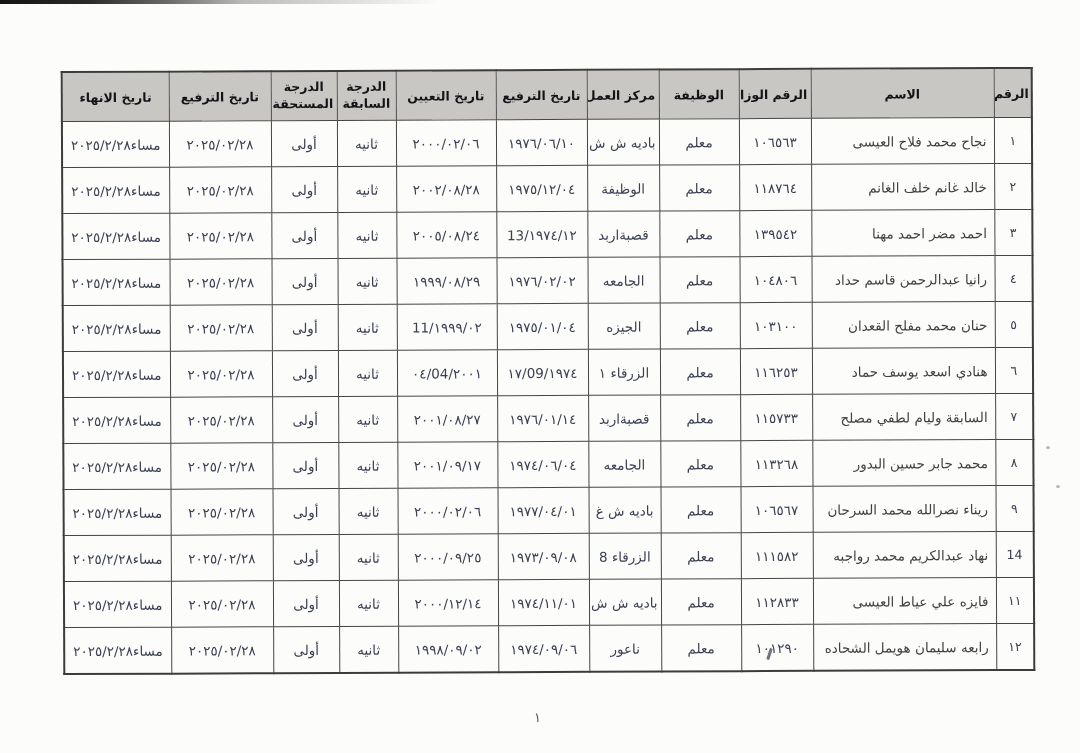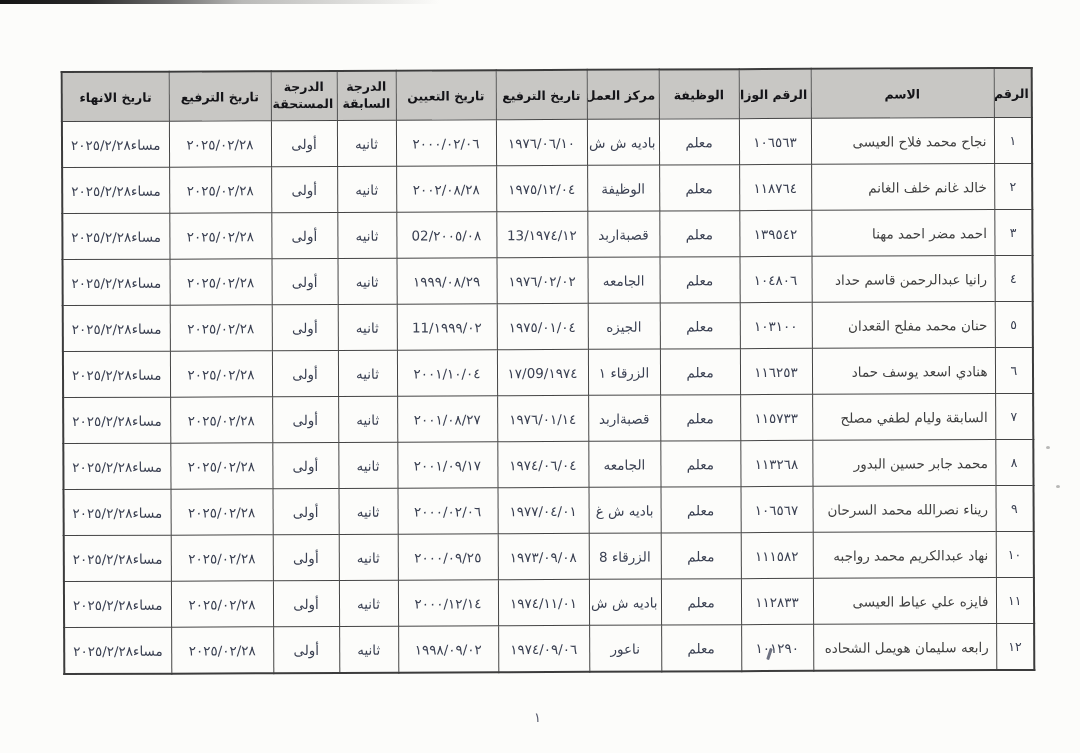--- a/index.html
+++ b/index.html
@@ -128,21 +128,21 @@
             <td class="cell-promotion_date">٢٠٢٥/٠٢/٢٨</td>
             <td class="cell-end_date">مساء٢٠٢٥/٢/٢٨</td>
           </tr>
           <tr>
             <td class="cell-num">٣</td>
             <td class="cell-name">احمد مضر احمد مهنا</td>
             <td class="cell-ministry_no">١٣٩٥٤٢</td>
             <td class="cell-job">معلم</td>
             <td class="cell-work_center">قصبةاربد</td>
             <td class="cell-birth_date">١٩٧٤/١٢/13</td>
-            <td class="cell-hire_date">٢٠٠٥/٠٨/02</td>
+            <td class="cell-hire_date">٢٠٠٥/٠٨/٢٤</td>
             <td class="cell-prev_grade">ثانيه</td>
             <td class="cell-due_grade">أولى</td>
             <td class="cell-promotion_date">٢٠٢٥/٠٢/٢٨</td>
             <td class="cell-end_date">مساء٢٠٢٥/٢/٢٨</td>
           </tr>
           <tr>
             <td class="cell-num">٤</td>
             <td class="cell-name">رانيا عبدالرحمن قاسم حداد</td>
             <td class="cell-ministry_no">١٠٤٨٠٦</td>
             <td class="cell-job">معلم</td>
@@ -167,21 +167,21 @@
             <td class="cell-promotion_date">٢٠٢٥/٠٢/٢٨</td>
             <td class="cell-end_date">مساء٢٠٢٥/٢/٢٨</td>
           </tr>
           <tr>
             <td class="cell-num">٦</td>
             <td class="cell-name">هنادي اسعد يوسف حماد</td>
             <td class="cell-ministry_no">١١٦٢٥٣</td>
             <td class="cell-job">معلم</td>
             <td class="cell-work_center">الزرقاء ١</td>
             <td class="cell-birth_date">١٩٧٤/09/١٧</td>
-            <td class="cell-hire_date">٢٠٠١/١٠/٠٤</td>
+            <td class="cell-hire_date">٢٠٠١/04/٠٤</td>
             <td class="cell-prev_grade">ثانيه</td>
             <td class="cell-due_grade">أولى</td>
             <td class="cell-promotion_date">٢٠٢٥/٠٢/٢٨</td>
             <td class="cell-end_date">مساء٢٠٢٥/٢/٢٨</td>
           </tr>
           <tr>
             <td class="cell-num">٧</td>
             <td class="cell-name">السابقة وليام لطفي مصلح</td>
             <td class="cell-ministry_no">١١٥٧٣٣</td>
             <td class="cell-job">معلم</td>
@@ -213,21 +213,21 @@
             <td class="cell-job">معلم</td>
             <td class="cell-work_center">باديه ش غ</td>
             <td class="cell-birth_date">١٩٧٧/٠٤/٠١</td>
             <td class="cell-hire_date">٢٠٠٠/٠٢/٠٦</td>
             <td class="cell-prev_grade">ثانيه</td>
             <td class="cell-due_grade">أولى</td>
             <td class="cell-promotion_date">٢٠٢٥/٠٢/٢٨</td>
             <td class="cell-end_date">مساء٢٠٢٥/٢/٢٨</td>
           </tr>
           <tr>
-            <td class="cell-num">١٠</td>
+            <td class="cell-num">14</td>
             <td class="cell-name">نهاد عبدالكريم محمد رواجبه</td>
             <td class="cell-ministry_no">١١١٥٨٢</td>
             <td class="cell-job">معلم</td>
             <td class="cell-work_center">الزرقاء 8</td>
             <td class="cell-birth_date">١٩٧٣/٠٩/٠٨</td>
             <td class="cell-hire_date">٢٠٠٠/٠٩/٢٥</td>
             <td class="cell-prev_grade">ثانيه</td>
             <td class="cell-due_grade">أولى</td>
             <td class="cell-promotion_date">٢٠٢٥/٠٢/٢٨</td>
             <td class="cell-end_date">مساء٢٠٢٥/٢/٢٨</td>

